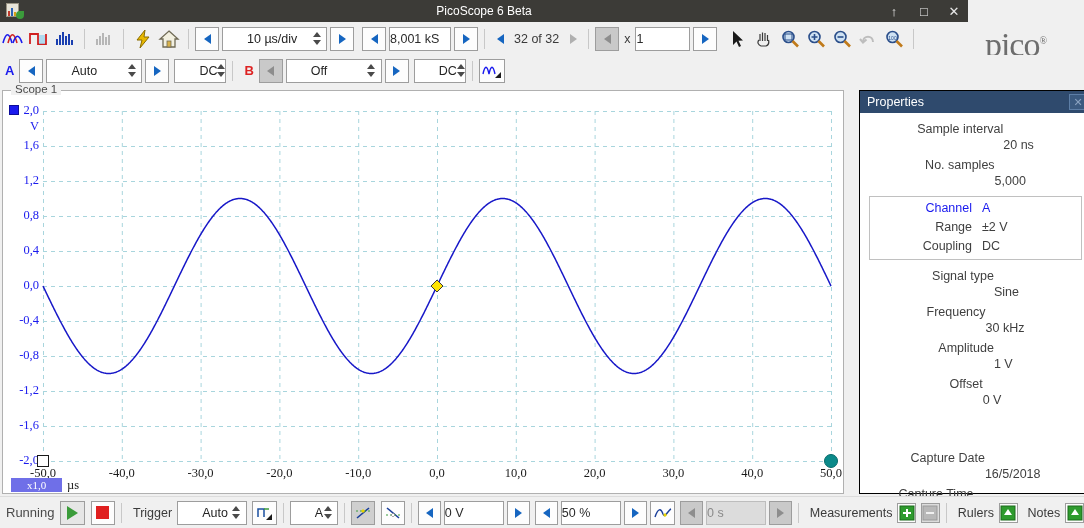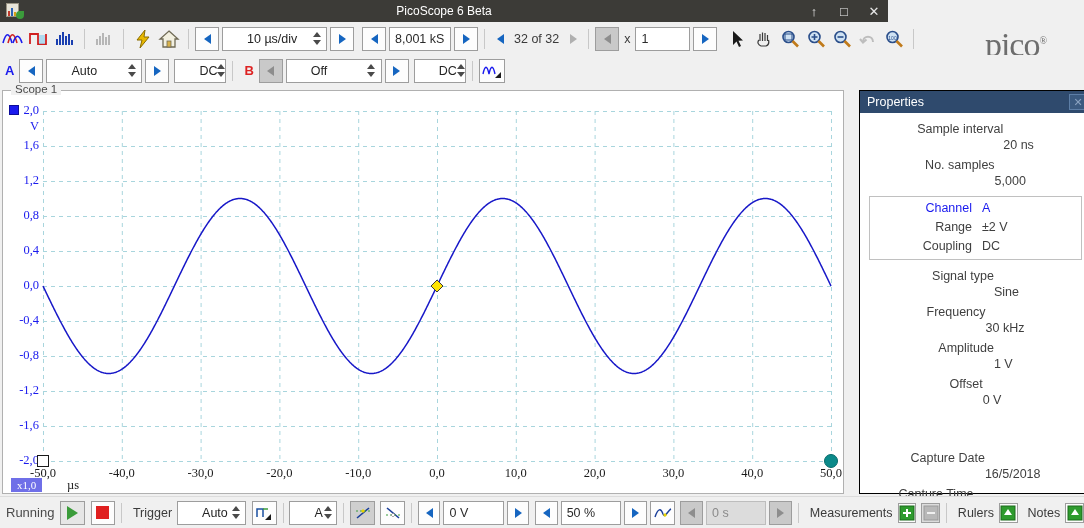--- a/index.html
+++ b/index.html
@@ -9,21 +9,21 @@
     font-family:"Liberation Sans", sans-serif;
     font-size:12px;
     background:#f0f0f0;
     overflow:hidden;
     color:#2b2b2b;
   }
   #app { position:relative; width:1084px; height:528px; }
 
   
   .titlebar {
-    position:absolute; left:0; top:0; width:888px; height:22px;
+    position:absolute; left:0; top:0; width:968px; height:22px;
     background:#3c3b37; color:#ffffff;
     display:flex; align-items:center;
   }
   .titlebar .tb-title {
     position:absolute; left:0; right:0; text-align:center;
     font-size:12px; color:#ffffff; line-height:22px;
   }
   .tb-appicon { position:relative; width:18px; height:16px; margin-left:6px; }
   .tb-appicon .doc {
     position:absolute; left:0; top:0; width:13px; height:14px;
@@ -72,21 +72,21 @@
     display:flex; align-items:center; position:relative;
   }
   .spin .val { padding-left:24px; font-size:12.5px; color:#242424; white-space:nowrap; flex:1; }
   .spin .arrows {
     width:16px; height:100%; display:flex; flex-direction:column;
     align-items:center; justify-content:center; gap:3px; padding-right:3px;
   }
   .spin .up { width:0;height:0;border-left:4px solid transparent;border-right:4px solid transparent;border-bottom:5px solid #4a4a4a; }
   .spin .dn { width:0;height:0;border-left:4px solid transparent;border-right:4px solid transparent;border-top:5px solid #4a4a4a; }
 
-  .txtbox { height:24px; border:1px solid #9d9d9d; background:#ffffff; display:flex; align-items:center; padding-left:5px; font-size:12.5px; }
+  .txtbox { height:24px; border:1px solid #9d9d9d; background:#ffffff; display:flex; align-items:center; font-size:12.5px; }
 
   .chlabel { font-weight:bold; font-size:13px; padding:0 5px; }
   .ch-a { color:#1a1aee; }
   .ch-b { color:#dd2222; }
 
   .plaintext { font-size:12.5px; color:#3a3a3a; padding:0 5px; }
 
   
   .pico-logo {
     position:absolute; right:6px; top:24px; width:125px; height:58px;
@@ -115,21 +115,21 @@
   .plot { position:absolute; left:0; top:0; width:842px; height:404px;font-family:Liberation Serif, serif; }
   .ymarker {
     position:absolute; left:6px; top:14px; width:10px; height:10px;
     background:#1a1aee; border:1px solid #0d0d9a;
   }
   .yticklabel { position:absolute; font-size:12.5px; color:#1a1aee; text-align:right; width:36px; }
   .yunit { position:absolute; font-size:12.5px; color:#1a1aee; }
   .xticklabel { position:absolute; font-size:12.5px; color:#1a1a1a; text-align:center; width:60px; }
   .xscale {
     position:absolute; left:8px; bottom:3px; background:#6f6fe8; color:#ffffff;
-    font-size:11px; padding:1px 6px;
+    font-size:11px; padding:1px 16px;
   }
   .xunit { position:absolute; left:64px; bottom:2px; font-size:12.5px; color:#1a1a1a; }
   .offsetbox {
     position:absolute; width:12px; height:12px; background:#ffffff; border:1px solid #1a1a1a;
   }
   .tealdot {
     position:absolute; width:14px; height:14px; border-radius:50%;
     background:#0b8a8a; border:1px solid #076b6b;
   }
 

